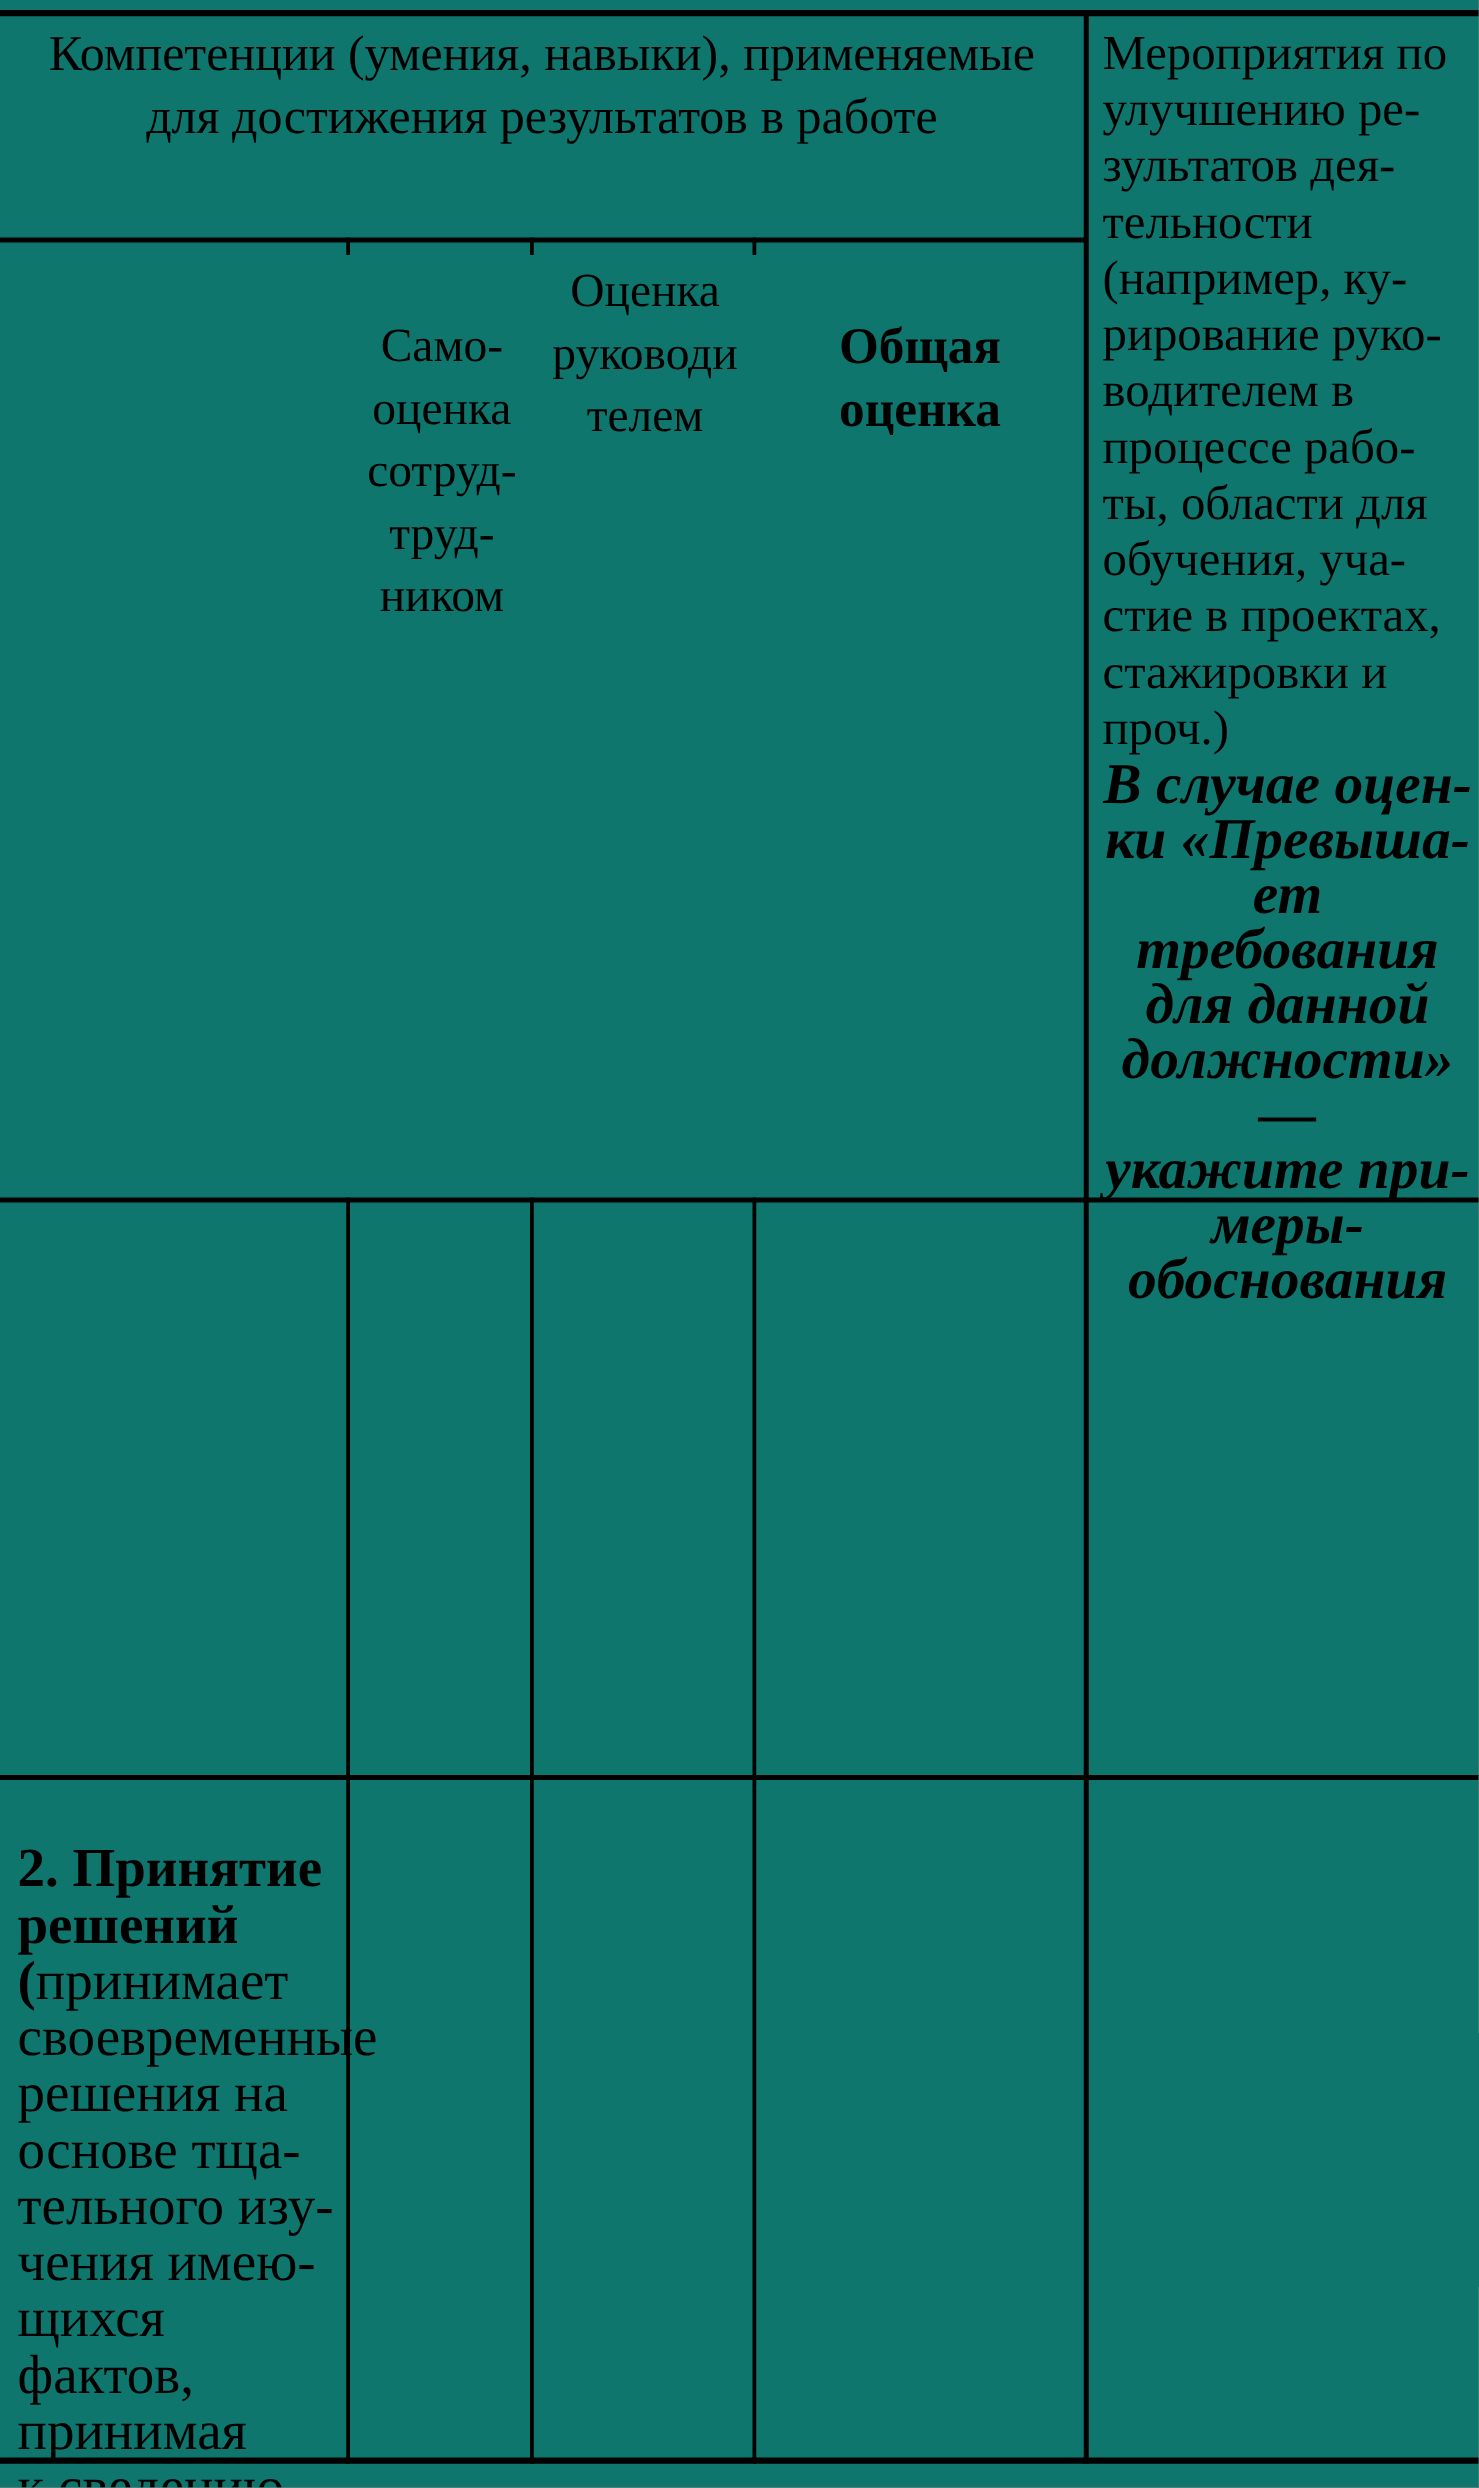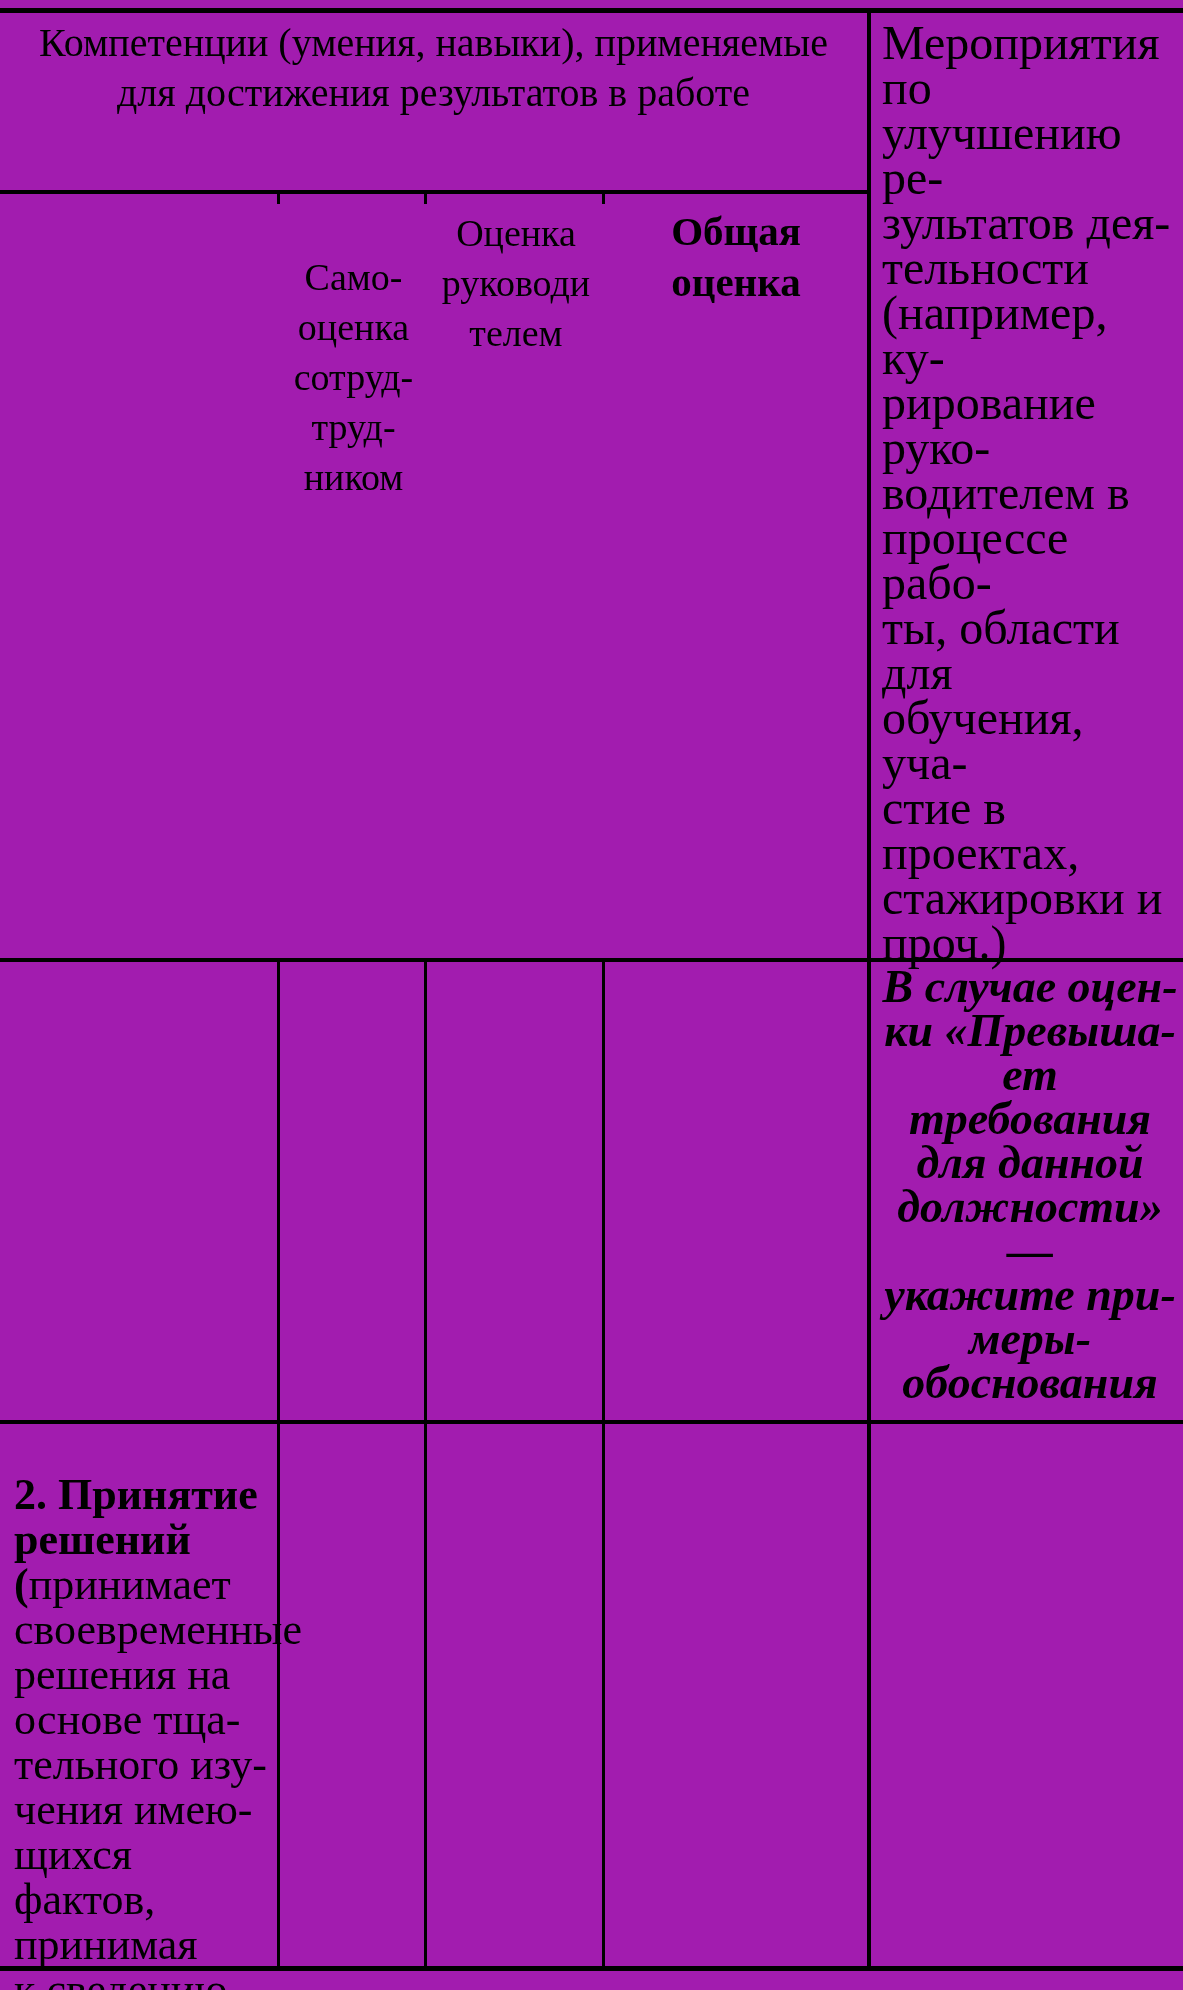--- a/index.html
+++ b/index.html
@@ -1,19 +1,19 @@
 <!DOCTYPE html>
 <html><head>
 <meta charset="utf-8">
 <style>
   html,body{margin:0;padding:0;background:#888;}
   #page{
     position:relative;
     width:1183px;height:1990px;
-    background:#a21caf;
+    background:#0f766e;
     font-family:"Liberation Serif","DejaVu Serif",serif;
     color:#000;
     overflow:hidden;
   }
   .txt{white-space:pre-line;}
   .hline,.vline,.tick{position:absolute;background:#000;}
   
   .hline-top{left:0;top:8px;width:1183px;height:5px;}
   .hline-subheader{left:0;top:190px;width:870px;height:4px;}
   .hline-headerbottom{left:0;top:958px;width:1183px;height:4px;}
@@ -36,26 +36,26 @@
     text-align:center;font-size:38px;line-height:50px;margin-top:44px;
   }
   .sub-manager{
     position:absolute;left:427px;top:208px;width:178px;
     text-align:center;font-size:38px;line-height:50px;
   }
   .sub-overall{
     position:absolute;left:605px;top:206px;width:262px;
     text-align:center;
   }
-  .sub-overall .bold-part{font-size:41px;line-height:51px;font-weight:bold;}
+  .sub-overall .bold-part{font-size:41px;line-height:51px;font-weight:bold;margin-top:45px;}
   .sub-overall .note-part{font-size:36px;line-height:45px;}
   .actions-cell{
     position:absolute;left:882px;top:20px;width:296px;
   }
-  .actions-main{font-size:48px;line-height:45px;text-align:left;}
+  .actions-main{font-size:39px;line-height:45px;text-align:left;}
   .actions-note{
     font-size:46px;line-height:44px;text-align:center;
     font-style:italic;font-weight:bold;
   }
   
   .r1-competency{
     position:absolute;left:14px;top:980px;width:258px;
     font-size:38px;line-height:45px;
   }
   .r2-competency{

